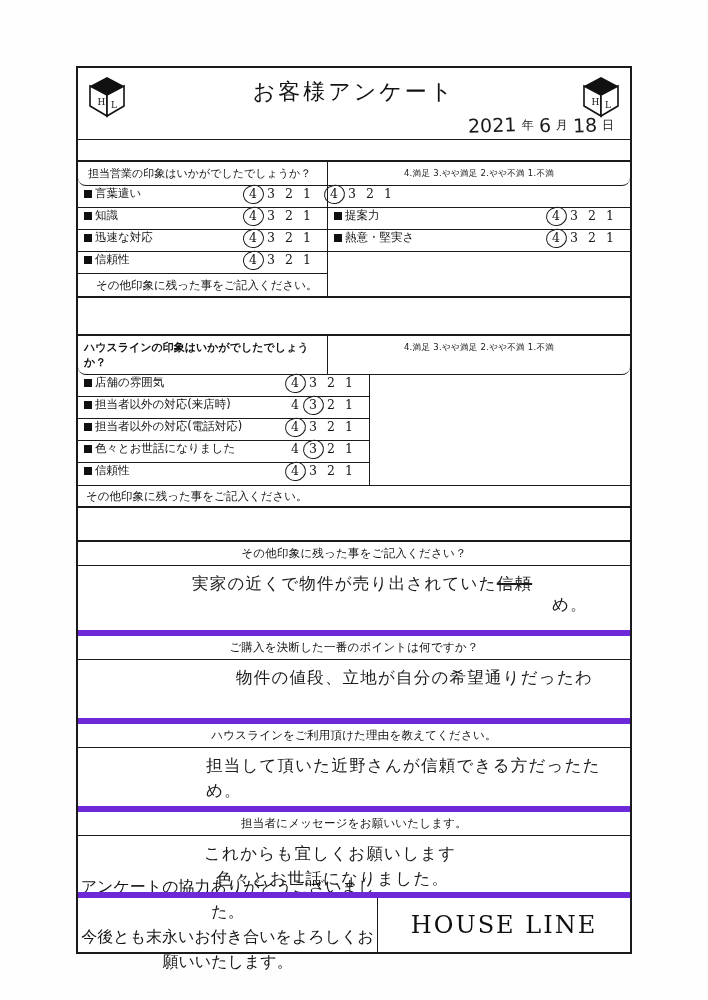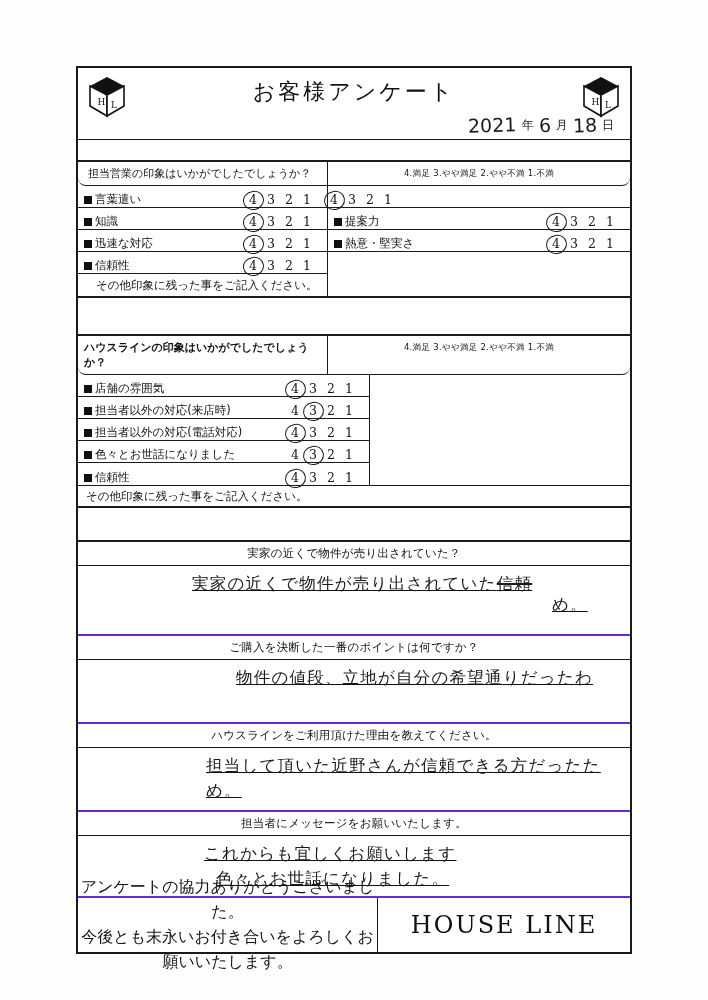--- a/index.html
+++ b/index.html
@@ -122,21 +122,21 @@
     box-sizing: border-box;
   }
   .grid2 .col.left {
     flex: 0 0 250px;
     border-right: 1px solid #1a1a1a;
   }
   .grid2 .col.right { flex: 1 1 auto; }
 
   .rrow {
     display: flex;
-    align-items: flex-end;
+    align-items: flex-start;
     height: 22px;
     border-bottom: 1px solid #1a1a1a;
     box-sizing: border-box;
   }
   .rrow:last-child { border-bottom: none; }
   .rrow.blank { border-bottom: none; }
 
   .rlabel {
     font-size: 11.5px;
     padding-left: 6px;
@@ -226,24 +226,23 @@
     text-align: center;
     font-size: 11.5px;
     padding: 4px 0 4px;
     border-bottom: 1px solid #1a1a1a;
     box-sizing: border-box;
     color: #131313;
     letter-spacing: 0.2px;
   }
   .freea {
     position: relative;
-    border-bottom: 2px solid #6d28d9;
+    border-bottom: 6px solid #6d28d9;
     box-sizing: border-box;
     padding: 6px 14px 13px 18px;
-    text-decoration: underline;
   }
   .hand {
     font-family: "DejaVu Sans", sans-serif;
     font-size: 16.5px;
     color: #1b1b1b;
     line-height: 1.5;
     letter-spacing: 1.2px;
     word-spacing: 2px;
   }
   .hand.indent1 { padding-left: 96px; }
@@ -477,21 +476,21 @@
           </span>
         </div>
       </div>
 
       <div class="col-empty"></div>
     </div>
 
     <div class="note-row2">その他印象に残った事をご記入ください。</div>
     <div class="blank-band" style="height:34px;"></div>
 
-    <div class="freeq">実家の近くで物件が売り出されていた？</div>
+    <div class="freeq">その他印象に残った事をご記入ください？</div>
     <div class="freea" style="height:70px;">
       <div class="hand indent1">
         <span>実家の近くで物件が売り出されていた</span><span class="strike">信頼</span>
         <span class="tail">め。</span>
       </div>
     </div>
 
     <div class="freeq">ご購入を決断した一番のポイントは何ですか？</div>
     <div class="freea" style="height:64px;">
       <div class="hand indent2">物件の値段、立地が自分の希望通りだったわ</div>

